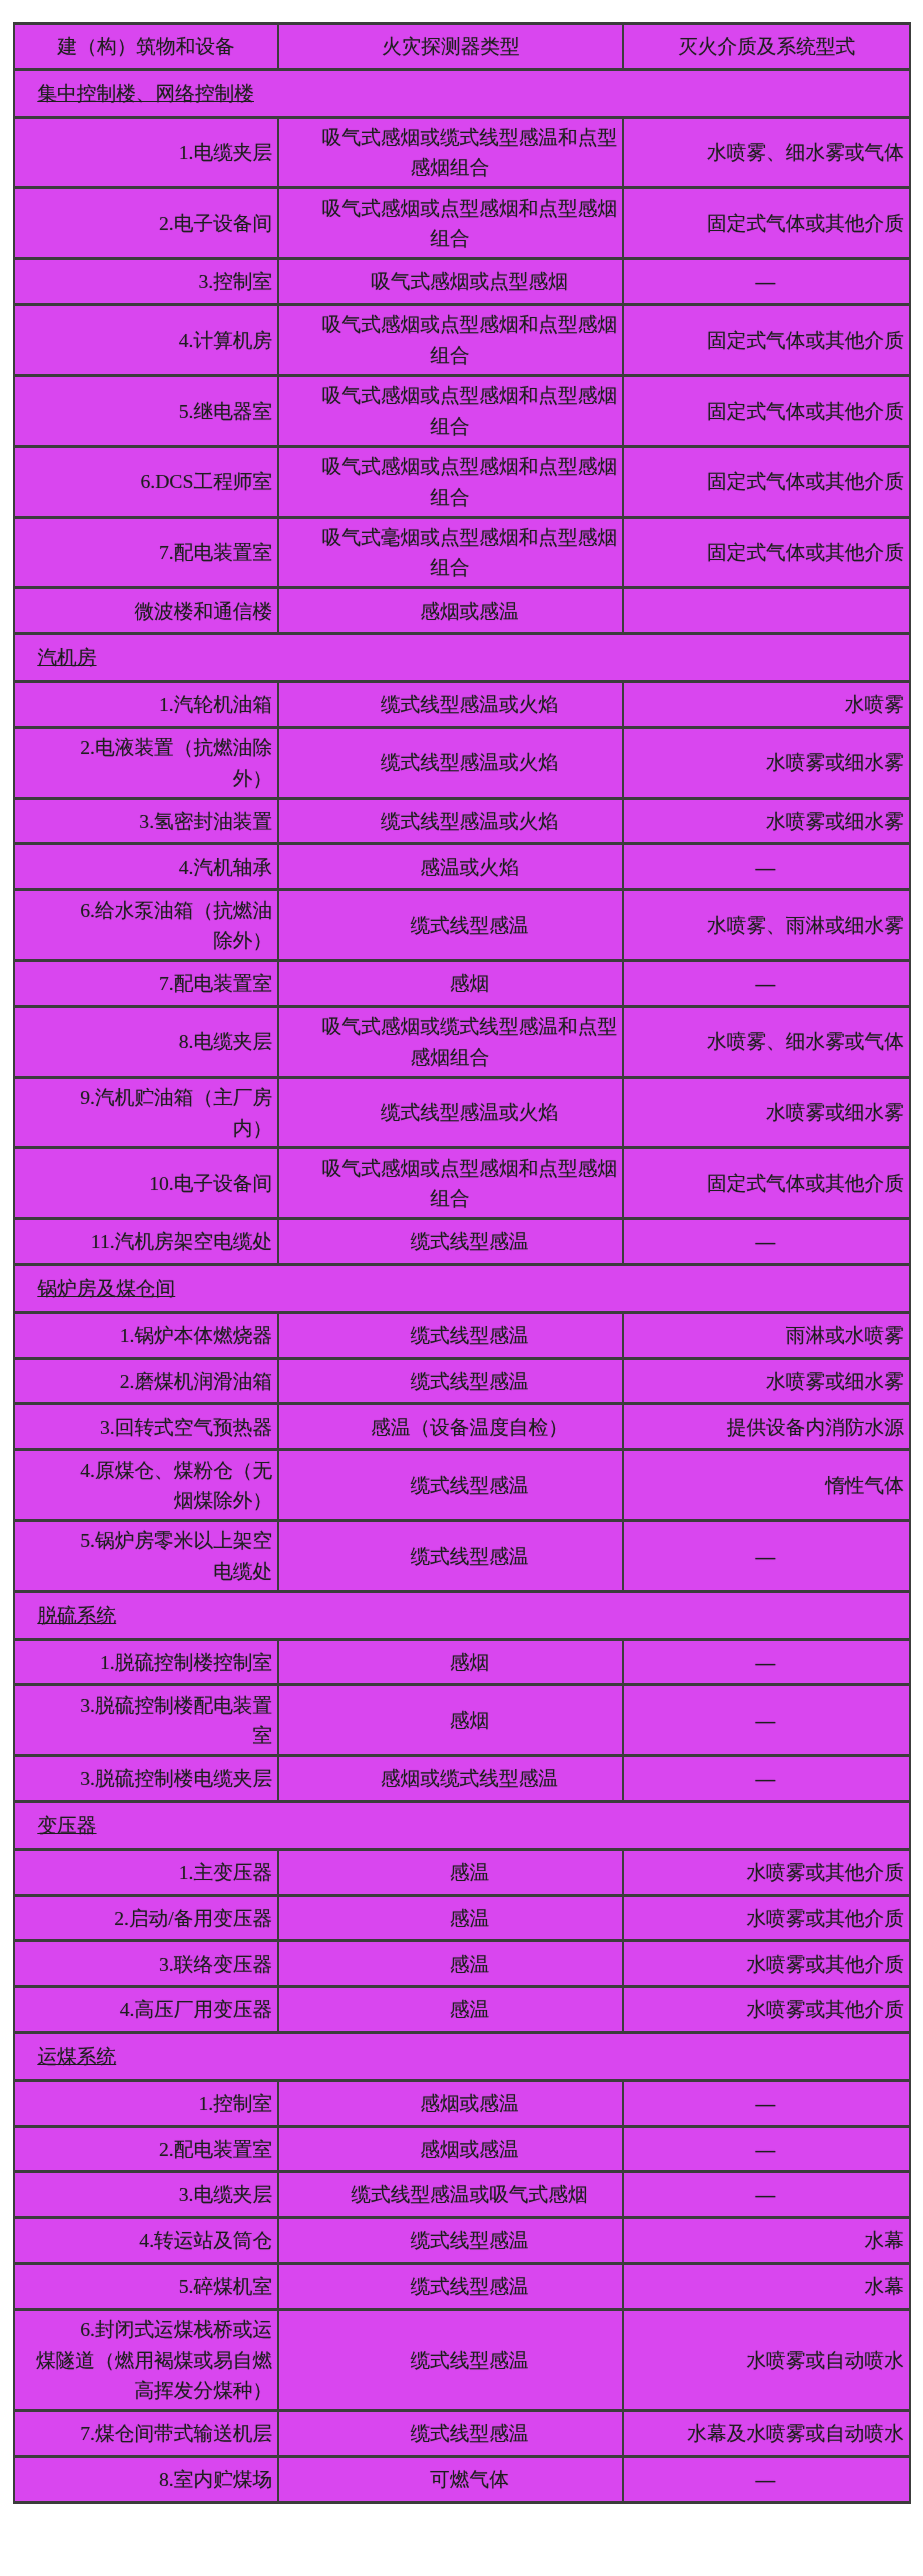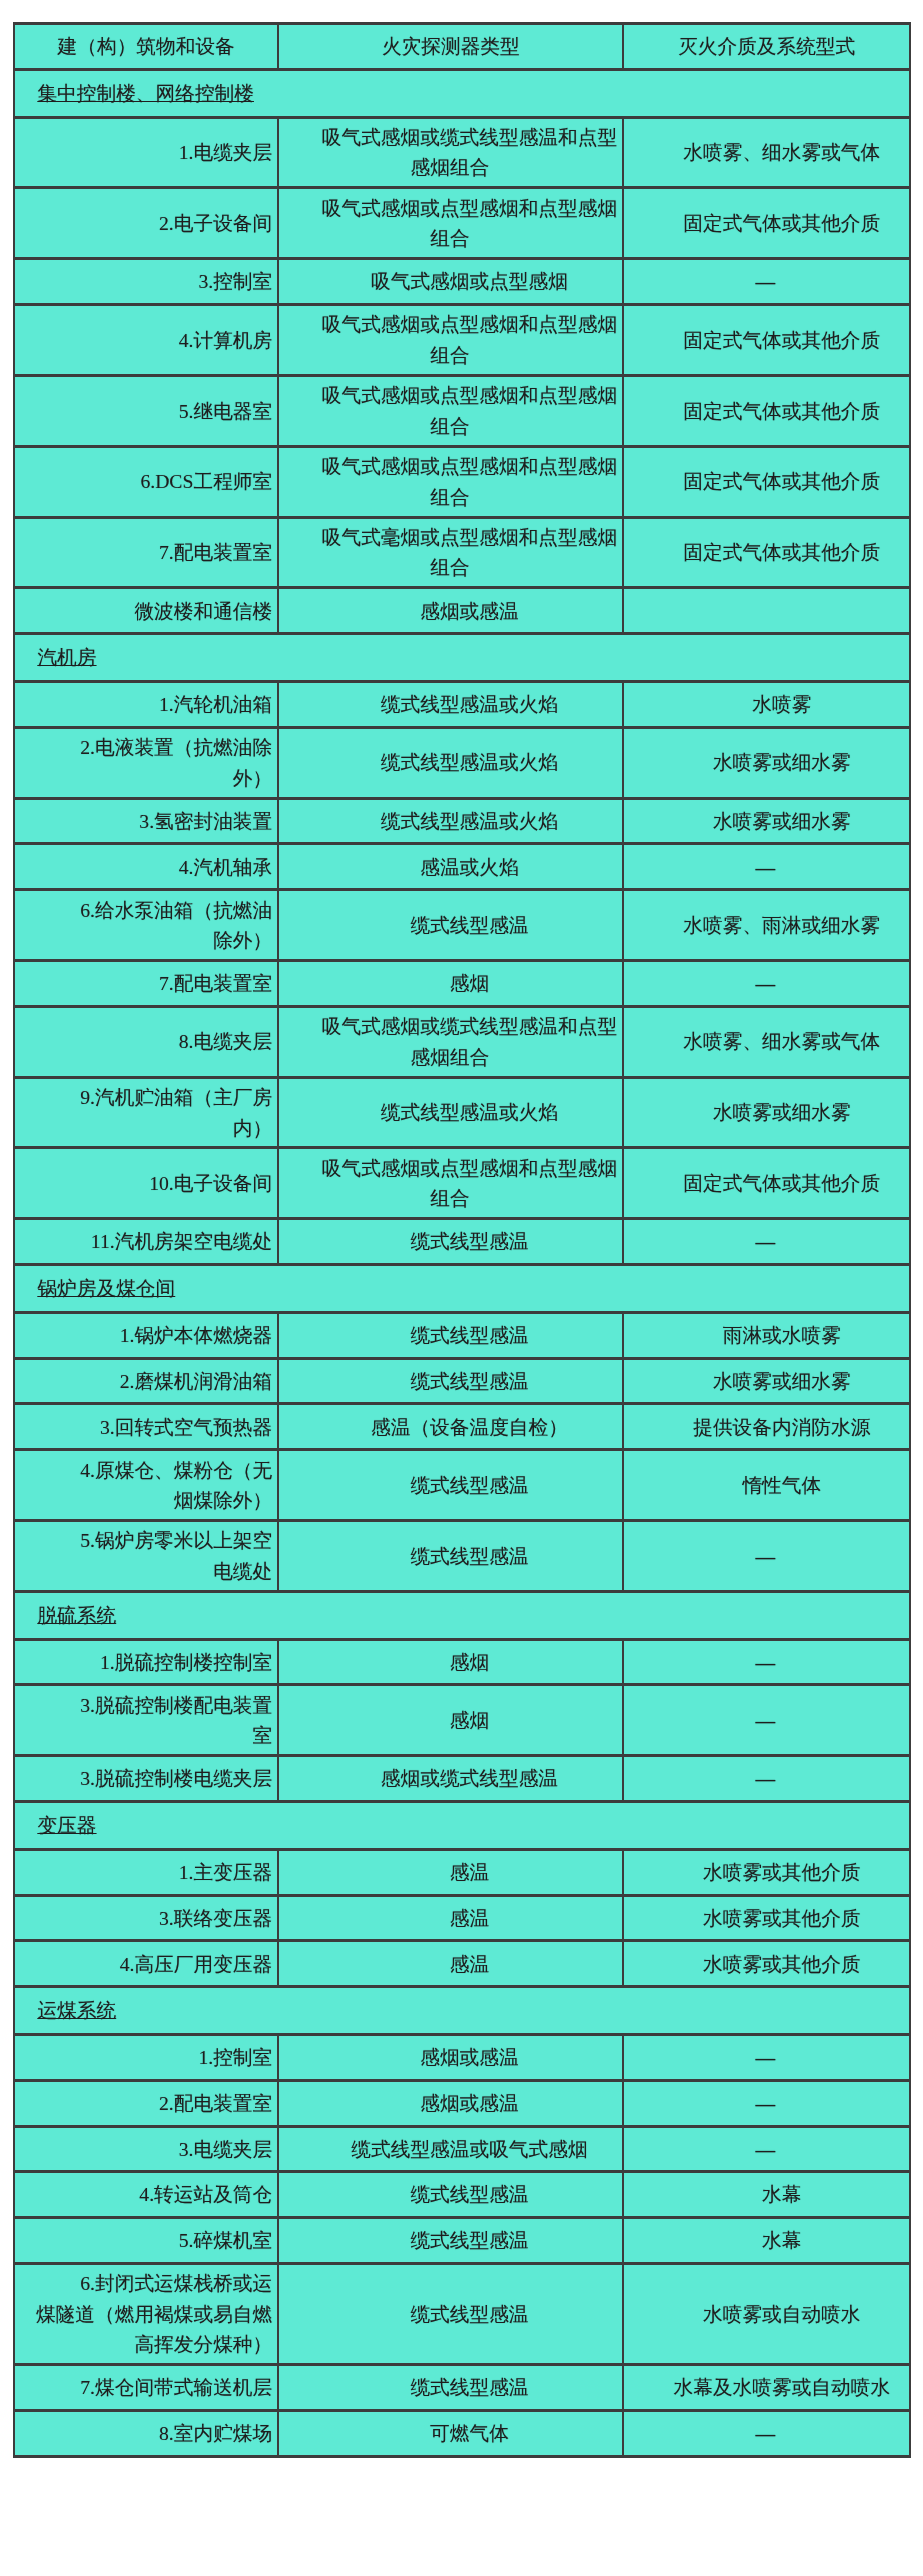--- a/index.html
+++ b/index.html
@@ -12,21 +12,21 @@
   .page{
     box-sizing:border-box;
     width:923px;
     padding:22px 12px 22px 13px;
     background:#ffffff;
   }
   table.fire-table{
     width:100%;
     border-collapse:collapse;
     table-layout:fixed;
-    background:#5eead4;
+    background:#d946ef;
   }
   col.c1{width:29.5%;}
   col.c2{width:38.5%;}
   col.c3{width:32%;}
   .fire-table th,
   .fire-table td{
     border:2.6px solid #3c3c3c;
     border-top-width:3.4px;
     border-bottom-width:3.4px;
     font-size:19.7px;
@@ -39,21 +39,21 @@
     padding:3.4px 5.1px 3.4px 3.4px;
   }
   .fire-table th{
     height:36px;
     text-align:center;
     padding:3.4px 1.7px;
   }
   .fire-table td{height:36px;}
   td.cell-building{text-indent:43px;text-align:right;}
   td.cell-detector{text-indent:39px;text-align:center;}
-  td.cell-medium{text-indent:32px;text-align:center;}
+  td.cell-medium{text-indent:32px;text-align:right;}
   td.cell-medium.dash{
     text-align:center;
     text-indent:0;
     font-weight:bold;
     letter-spacing:0.9px;
   }
   tr.section-row td{
     height:38px;
     text-align:left;
     text-indent:19px;
@@ -222,20 +222,25 @@
         </tr>
         <tr class="section-row">
           <td colspan="3">变压器</td>
         </tr>
         <tr>
           <td class="cell-building">1.主变压器</td>
           <td class="cell-detector">感温</td>
           <td class="cell-medium">水喷雾或其他介质</td>
         </tr>
         <tr>
+          <td class="cell-building">2.启动/备用变压器</td>
+          <td class="cell-detector">感温</td>
+          <td class="cell-medium">水喷雾或其他介质</td>
+        </tr>
+        <tr>
           <td class="cell-building">3.联络变压器</td>
           <td class="cell-detector">感温</td>
           <td class="cell-medium">水喷雾或其他介质</td>
         </tr>
         <tr>
           <td class="cell-building">4.高压厂用变压器</td>
           <td class="cell-detector">感温</td>
           <td class="cell-medium">水喷雾或其他介质</td>
         </tr>
         <tr class="section-row">

